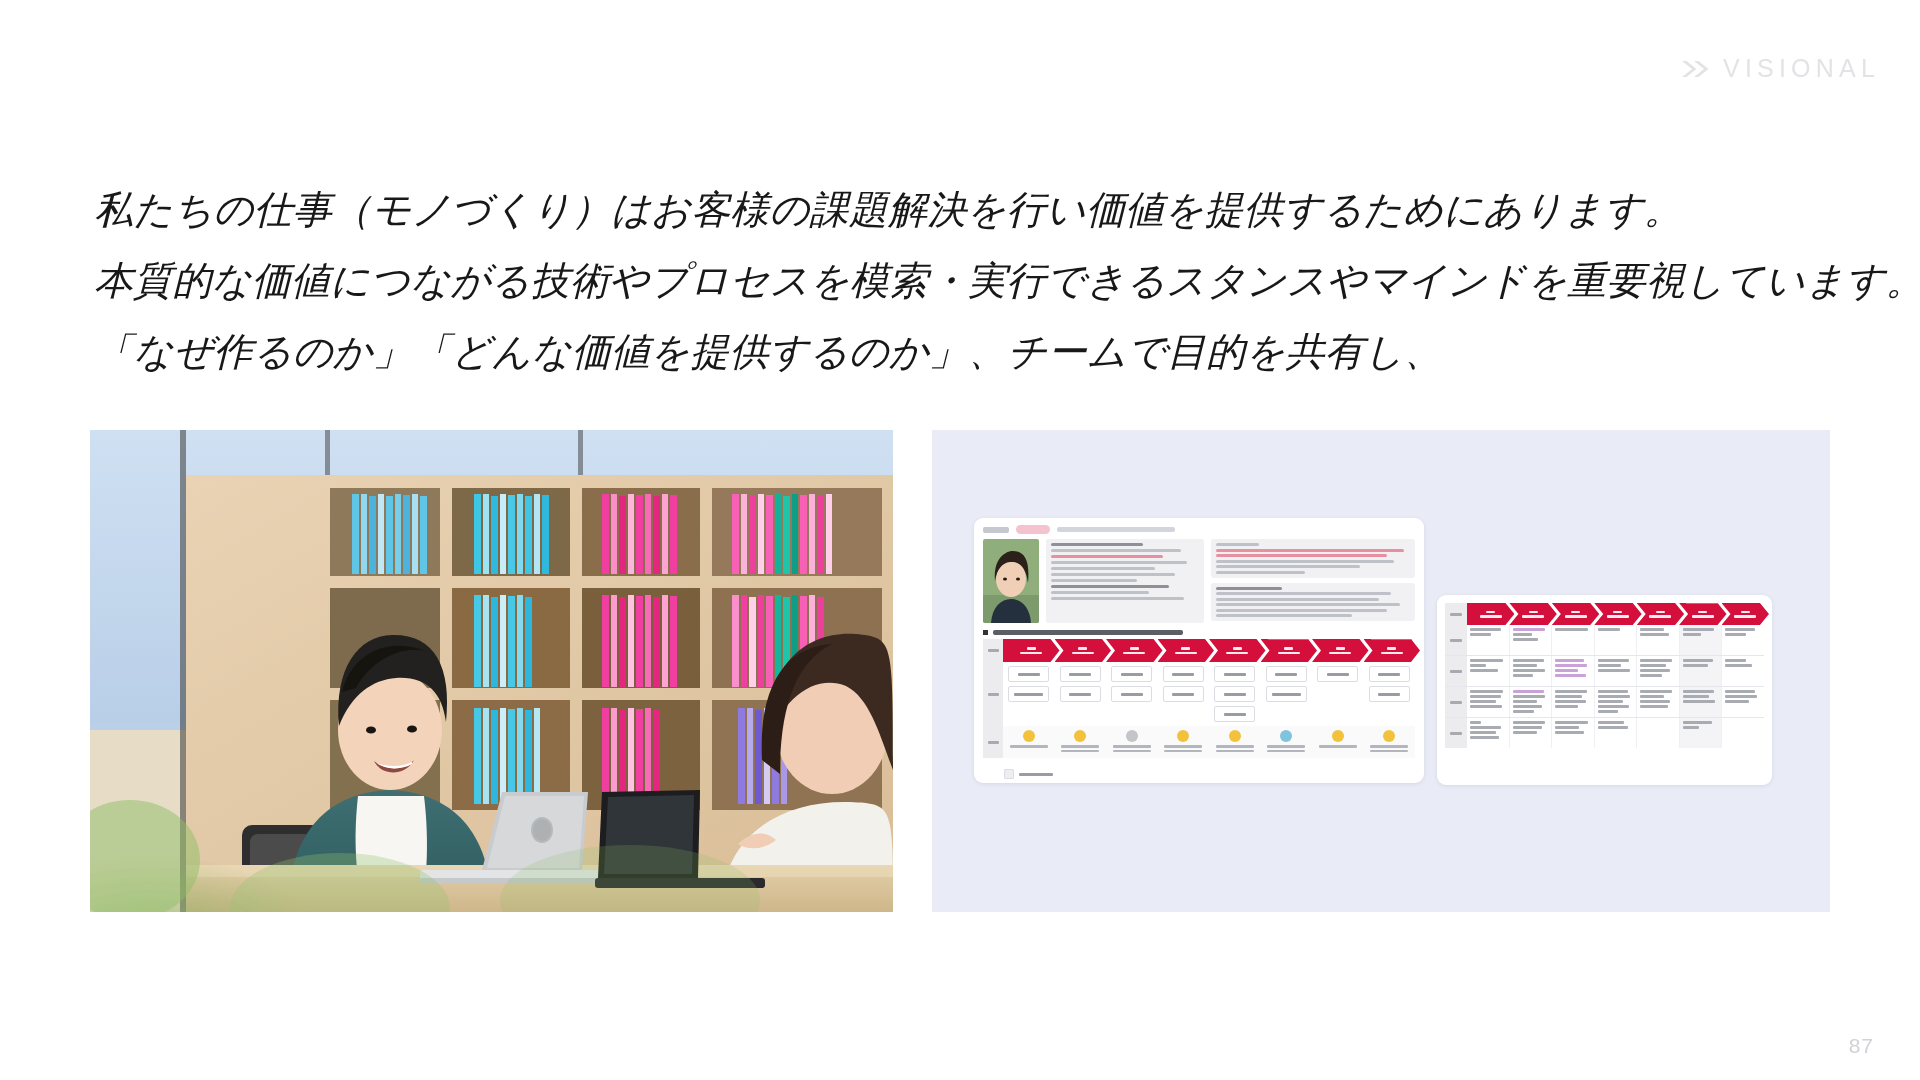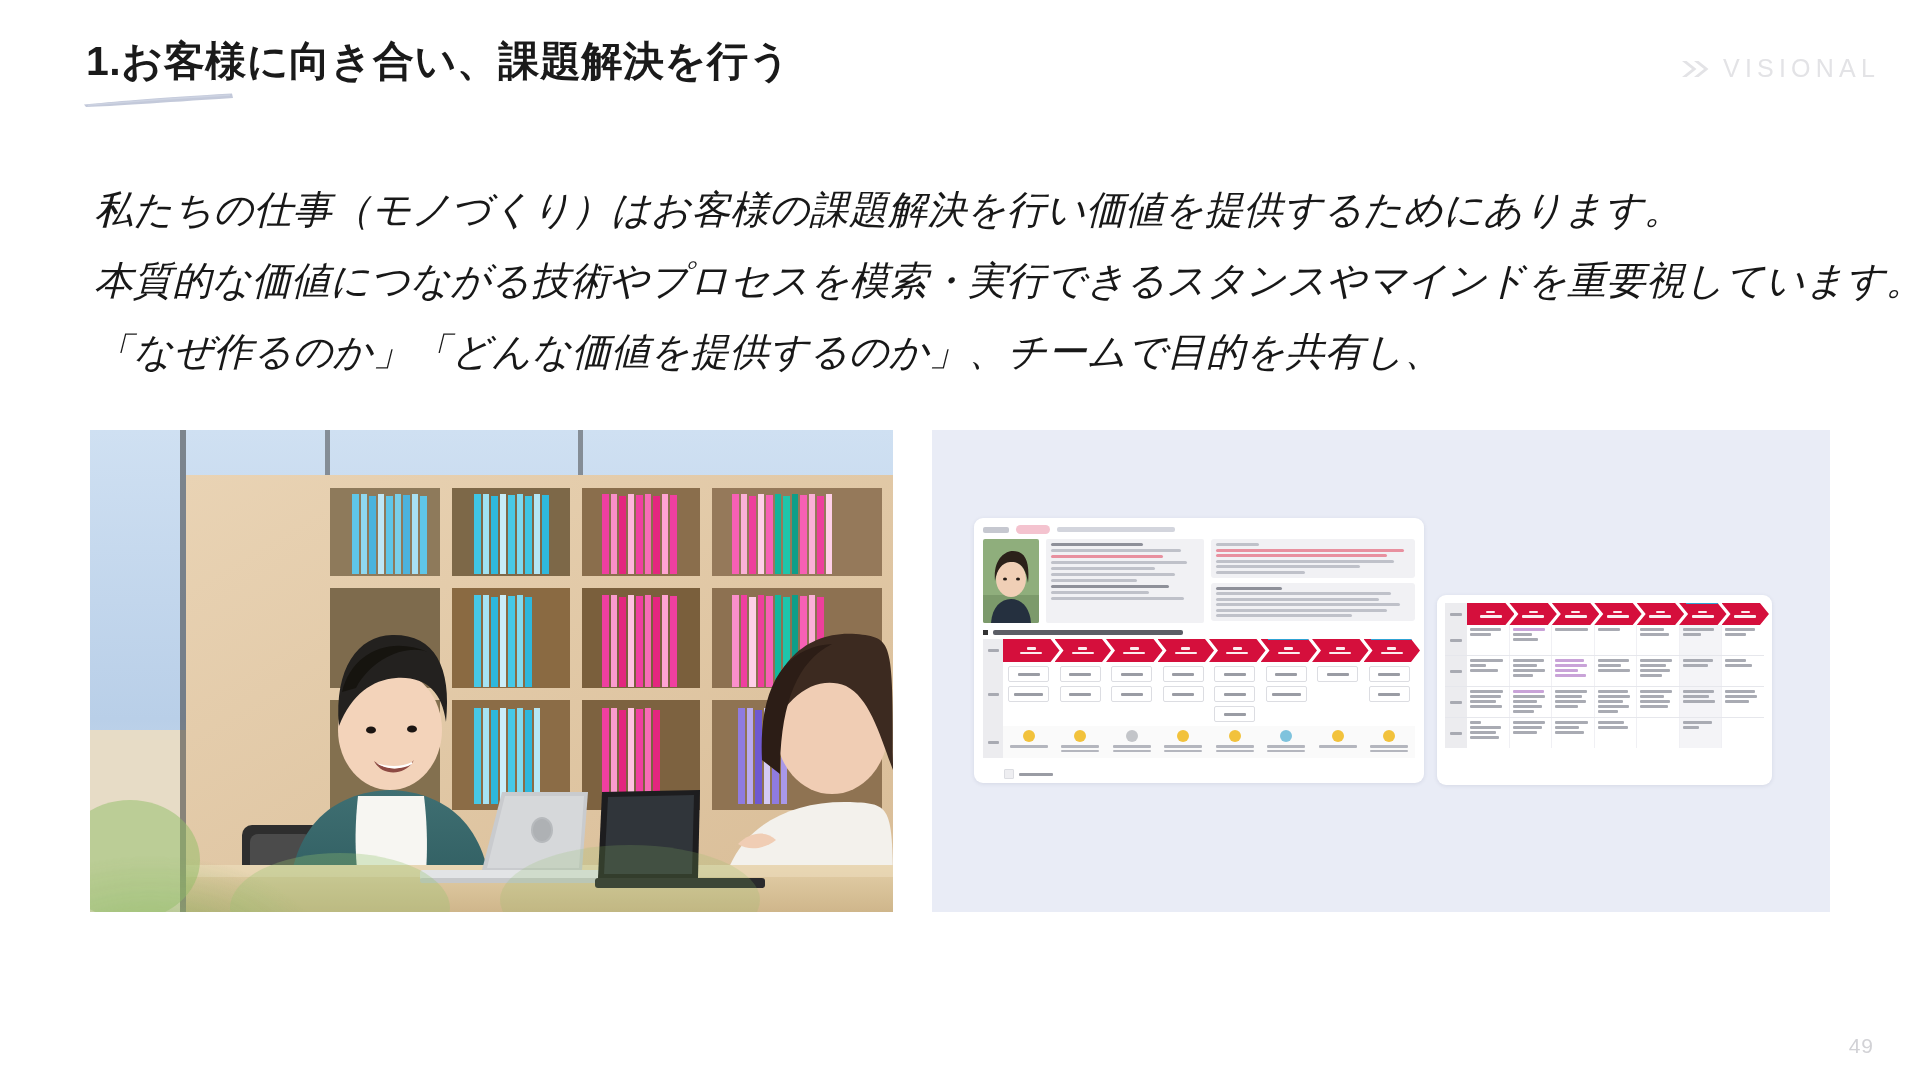--- a/index.html
+++ b/index.html
@@ -163,27 +163,20 @@
   .pageno{
     position:absolute;right:46px;bottom:22px;
     font-size:21px;color:#d2d2d6;letter-spacing:1px;
   }
 </style>
 </head>
 <body>
 
 <div class="slide">
 
-  <div class="title-wrap">
-    <svg class="title-underline" viewBox="0 0 152 15" preserveAspectRatio="none">
-      <path d="M2 12.5 C 30 10, 70 6, 150 1.5 L 151 6 C 74 11, 32 14, 4 15 Z" fill="#b9c0d4" opacity="0.85"></path>
-      <path d="M6 13.2 C 34 11, 76 7, 148 3" stroke="#cdd3e2" stroke-width="1.4" fill="none"></path>
-    </svg>
-    <h1 class="title">1.お客様に向き合い、課題解決を行う</h1>
-  </div>
 
   <div class="logo">
     <svg class="logo-chevrons" width="34" height="20" viewBox="0 0 34 20">
       <path d="M1 2 L11 10 L1 18 L5.5 18 L15.5 10 L5.5 2 Z" fill="#e3e3e6"></path>
       <path d="M13 2 L23 10 L13 18 L17.5 18 L27.5 10 L17.5 2 Z" fill="#e3e3e6"></path>
     </svg>
     <span class="logo-text">VISIONAL</span>
   </div>
 
   <div class="body-copy">
@@ -854,15 +847,15 @@
                 </div>
               <div class="grid-cell"></div>
             </div>
           </div>
         </div>
       </div>
 
     </div>
   </div>
 
-  <div class="pageno">49</div>
+  <div class="pageno">87</div>
 
 </div>
 
 </body></html>

